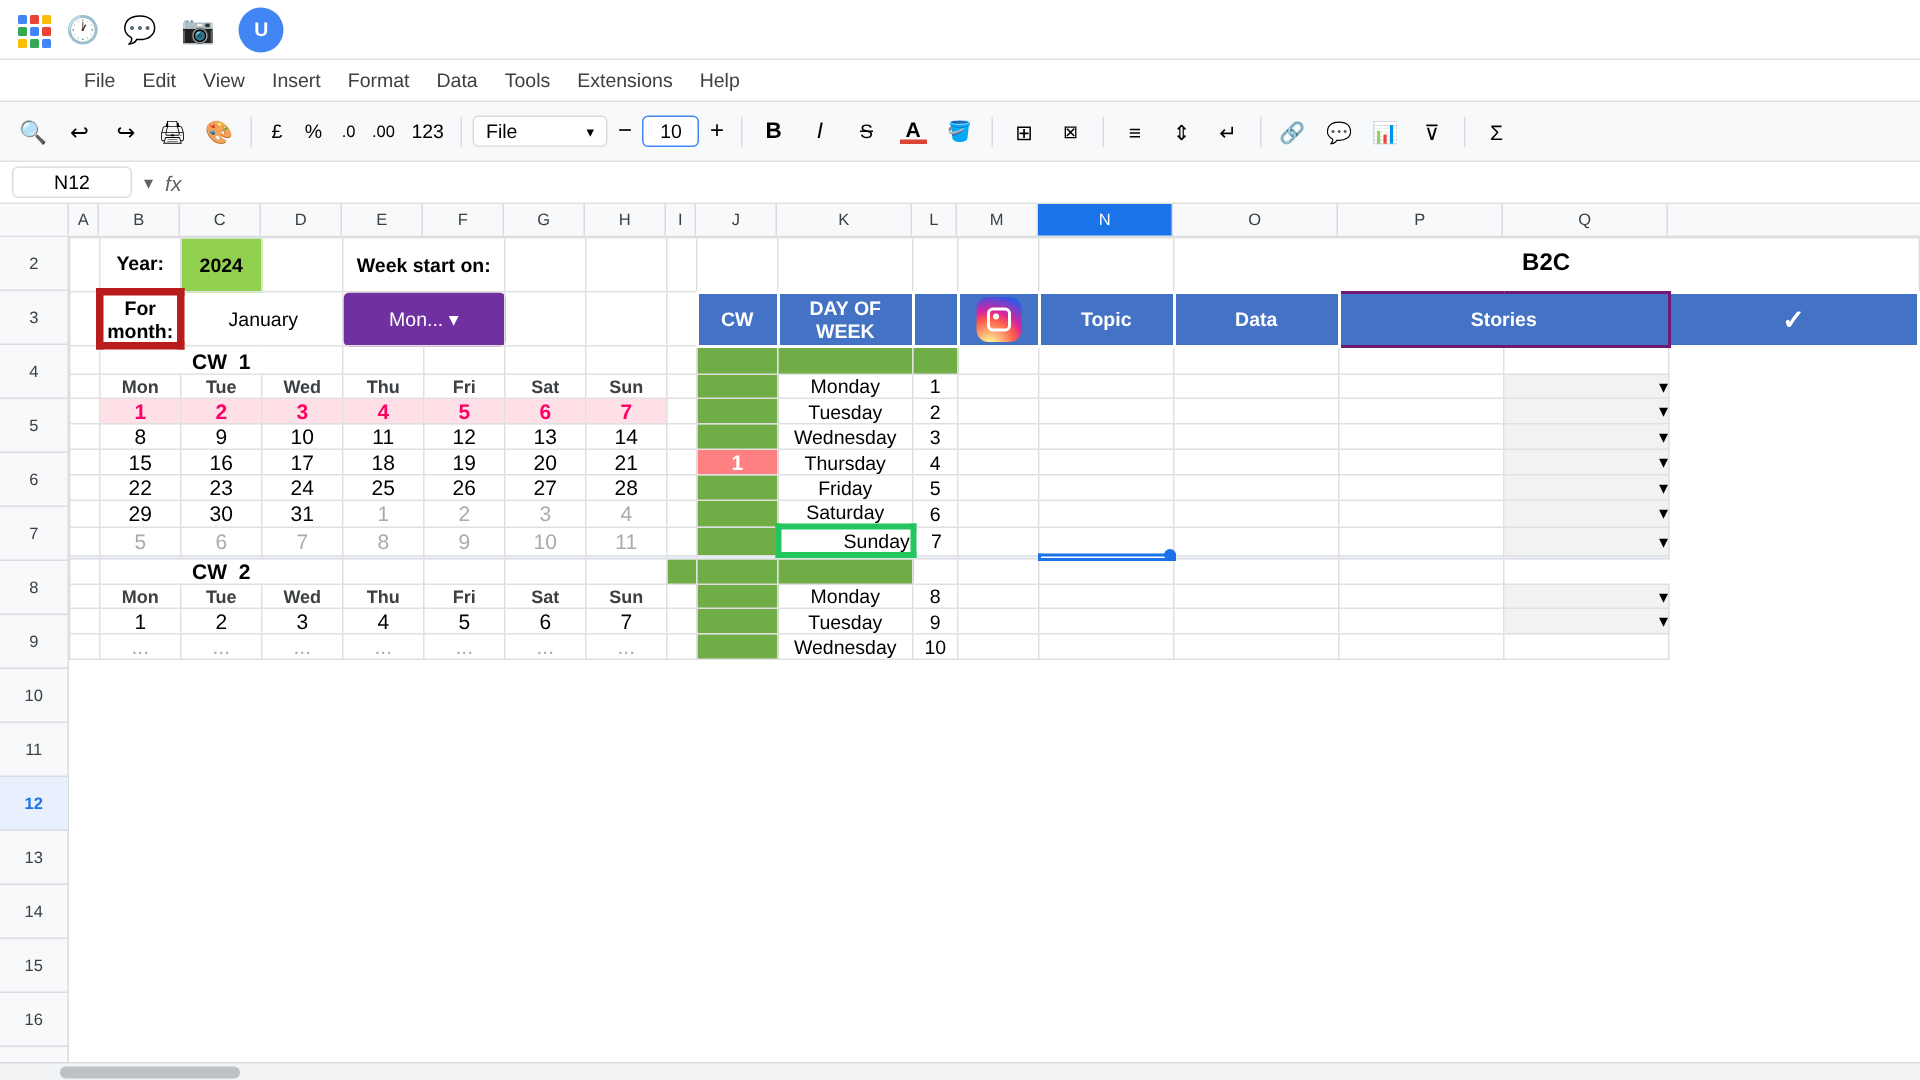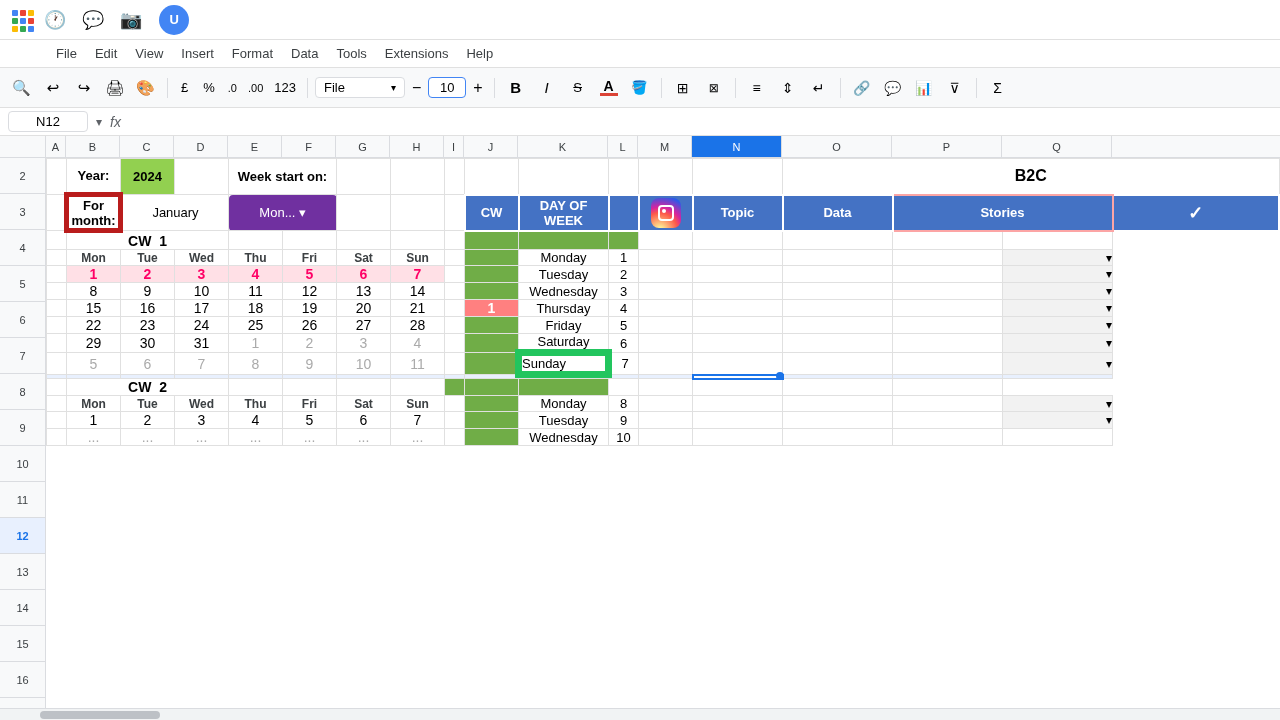--- a/index.html
+++ b/index.html
@@ -199,21 +199,21 @@
           <td style="border:2px solid #fff;background:#4472c4;color:white;text-align:center;"></td>
           <td style="border:2px solid #fff;background:#4472c4;text-align:center;">
             <div style="width:30px;height:30px;border-radius:8px;background:radial-gradient(circle at 30% 107%, #fdf497 0%, #fdf497 5%, #fd5949 45%, #d6249f 60%, #285AEB 90%);display:inline-flex;align-items:center;justify-content:center;margin:2px auto;">
               <div style="width:16px;height:16px;border:2px solid white;border-radius:4px;position:relative;">
                 <div style="width:4px;height:4px;border-radius:50%;background:white;position:absolute;top:2px;left:2px;"></div>
               </div>
             </div>
           </td>
           <td style="border:2px solid #fff;background:#4472c4;color:white;font-weight:bold;text-align:center;font-size:13px;">Topic</td>
           <td style="border:2px solid #fff;background:#4472c4;color:white;font-weight:bold;text-align:center;font-size:13px;">Data</td>
-          <td style="border:2px solid #fca5a5;background:#4472c4;color:white;font-weight:bold;text-align:center;font-size:13px;" colspan="2">Stories</td>
+          <td style="border:2px solid #701a75;background:#4472c4;color:white;font-weight:bold;text-align:center;font-size:13px;" colspan="2">Stories</td>
           <td style="border:2px solid #fff;background:#4472c4;color:white;font-weight:bold;text-align:center;font-size:18px;">✓</td>
         </tr>
 
         <tr>
           <td style="border:1px solid #e0e0e0;"></td>
           <td style="border:1px solid #e0e0e0;text-align:center;font-weight:bold;font-size:14px;" colspan="3">
             <span>CW</span>&nbsp;&nbsp;<span>1</span>
           </td>
 
           <td style="border:1px solid #e0e0e0;"></td>
@@ -355,21 +355,21 @@
           <td style="border:1px solid #e0e0e0;"></td>
           <td style="border:1px solid #e0e0e0;text-align:center;font-size:14px;color:#aaa;">5</td>
           <td style="border:1px solid #e0e0e0;text-align:center;font-size:14px;color:#aaa;">6</td>
           <td style="border:1px solid #e0e0e0;text-align:center;font-size:14px;color:#aaa;">7</td>
           <td style="border:1px solid #e0e0e0;text-align:center;font-size:14px;color:#aaa;">8</td>
           <td style="border:1px solid #e0e0e0;text-align:center;font-size:14px;color:#aaa;">9</td>
           <td style="border:1px solid #e0e0e0;text-align:center;font-size:14px;color:#aaa;">10</td>
           <td style="border:1px solid #e0e0e0;text-align:center;font-size:14px;color:#aaa;">11</td>
           <td style="border:1px solid #e0e0e0;"></td>
           <td style="border:1px solid #e0e0e0;background:#70ad47;"></td>
-          <td style="border:7px solid #22c55e;text-align:left;font-size:13px;">Sunday</td>
+          <td style="border:4px solid #22c55e;text-align:right;font-size:13px;">Sunday</td>
           <td style="border:1px solid #e0e0e0;text-align:center;font-size:13px;">7</td>
           <td style="border:1px solid #e0e0e0;"></td>
           <td style="border:1px solid #e0e0e0;"></td>
           <td style="border:1px solid #e0e0e0;"></td>
           <td style="border:1px solid #e0e0e0;"></td>
           <td style="border:1px solid #e0e0e0;background:#f2f2f2;text-align:right;font-size:12px;cursor:pointer;">▾</td>
         </tr>
 
         <tr>
           <td style="border:1px solid #e0e0e0;background:#e8f0fe;"></td>

